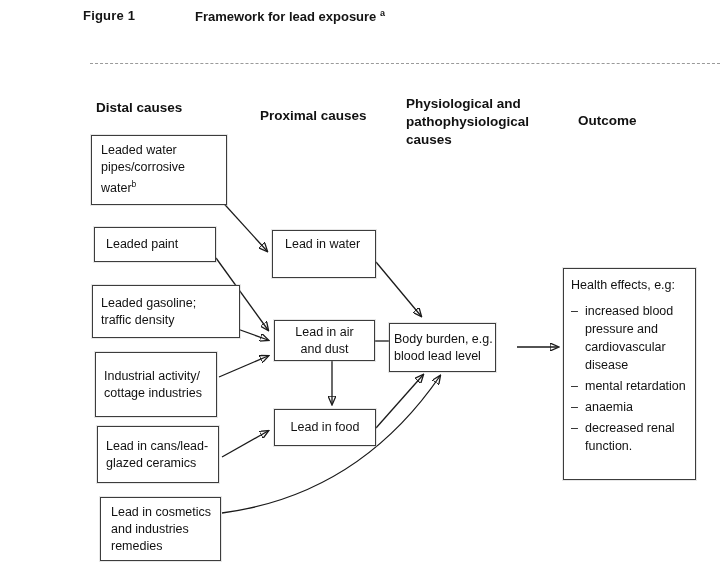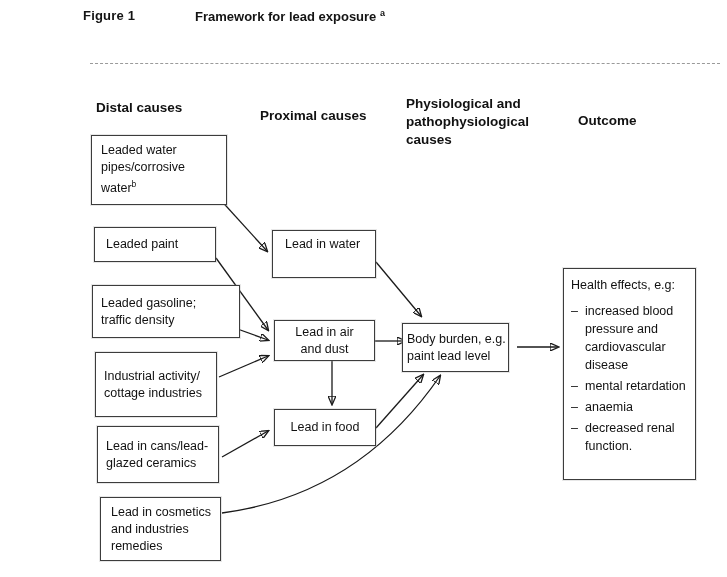--- a/index.html
+++ b/index.html
@@ -44,21 +44,21 @@
   .box sup { font-size: 8.5px; }
   .b-leaded-water   { left: 43px;  top: 135px; width: 136px; height: 70px; padding-left: 9px; }
   .b-leaded-paint   { left: 46px;  top: 227px; width: 122px; height: 35px; padding-left: 11px; }
   .b-gasoline       { left: 44px;  top: 285px; width: 148px; height: 53px; padding-left: 8px; }
   .b-industrial     { left: 47px;  top: 352px; width: 122px; height: 65px; padding-left: 8px; }
   .b-cans           { left: 49px;  top: 426px; width: 122px; height: 57px; padding-left: 8px; }
   .b-cosmetics      { left: 52px;  top: 497px; width: 121px; height: 64px; padding-left: 10px; }
   .b-lead-in-water  { left: 224px; top: 230px; width: 104px; height: 48px; justify-content: flex-start; padding-top: 5px; padding-left: 12px; }
   .b-lead-in-air    { left: 226px; top: 320px; width: 101px; height: 41px; text-align: center; }
   .b-lead-in-food   { left: 226px; top: 409px; width: 102px; height: 37px; text-align: center; }
-  .b-body-burden    { left: 354px; top: 323px; width: 107px; height: 49px; padding-left: 4px; }
+  .b-body-burden    { left: 341px; top: 323px; width: 107px; height: 49px; padding-left: 4px; }
   .b-health {
     left: 515px; top: 268px; width: 133px; height: 212px;
     justify-content: flex-start;
     padding: 7px 4px 0 7px;
     font-size: 12.5px; line-height: 18px;
   }
   .health-title { margin-bottom: 5px; }
   .health-item { display: flex; margin-top: 3px; }
   .health-item .dash { flex: 0 0 14px; }
   .health-item .itxt { flex: 1; }
@@ -143,21 +143,21 @@
     <div class="ln">Lead in air</div>
     <div class="ln">and dust</div>
   </div>
 
   <div class="box b-lead-in-food">
     <div class="ln">Lead in food</div>
   </div>
 
   <div class="box b-body-burden">
     <div class="ln">Body burden, e.g.</div>
-    <div class="ln">paint lead level</div>
+    <div class="ln">blood lead level</div>
   </div>
 
   <div class="box b-health">
     <div class="health-title">Health effects, e.g:</div>
     <div class="health-item">
       <span class="dash">–</span>
       <span class="itxt">increased blood pressure and cardiovascular disease</span>
     </div>
     <div class="health-item">
       <span class="dash">–</span>

